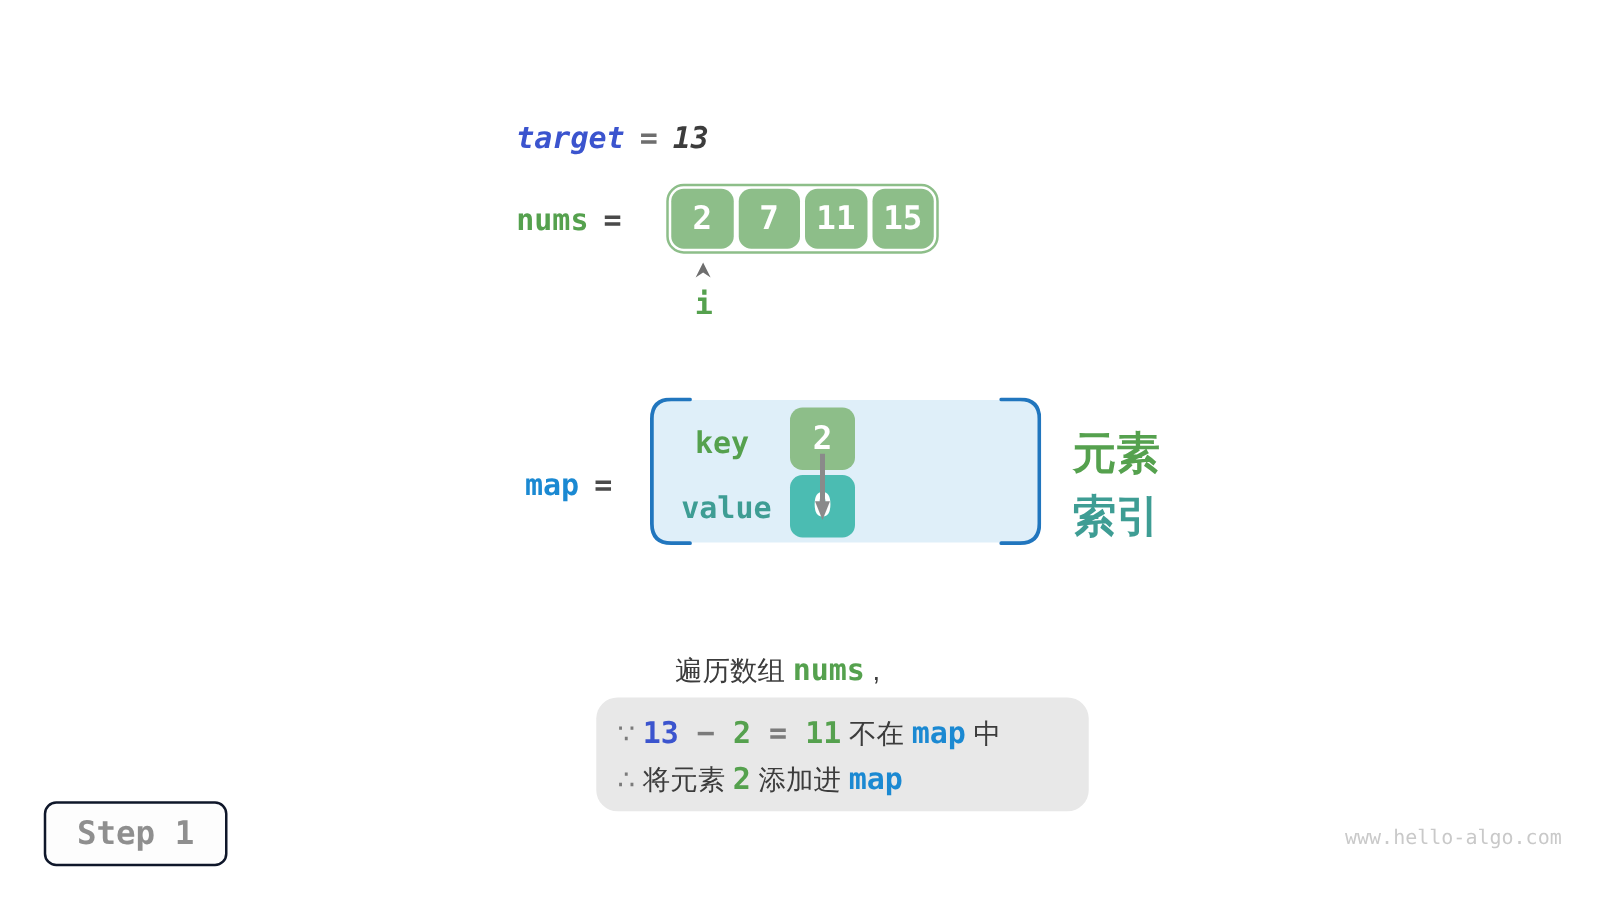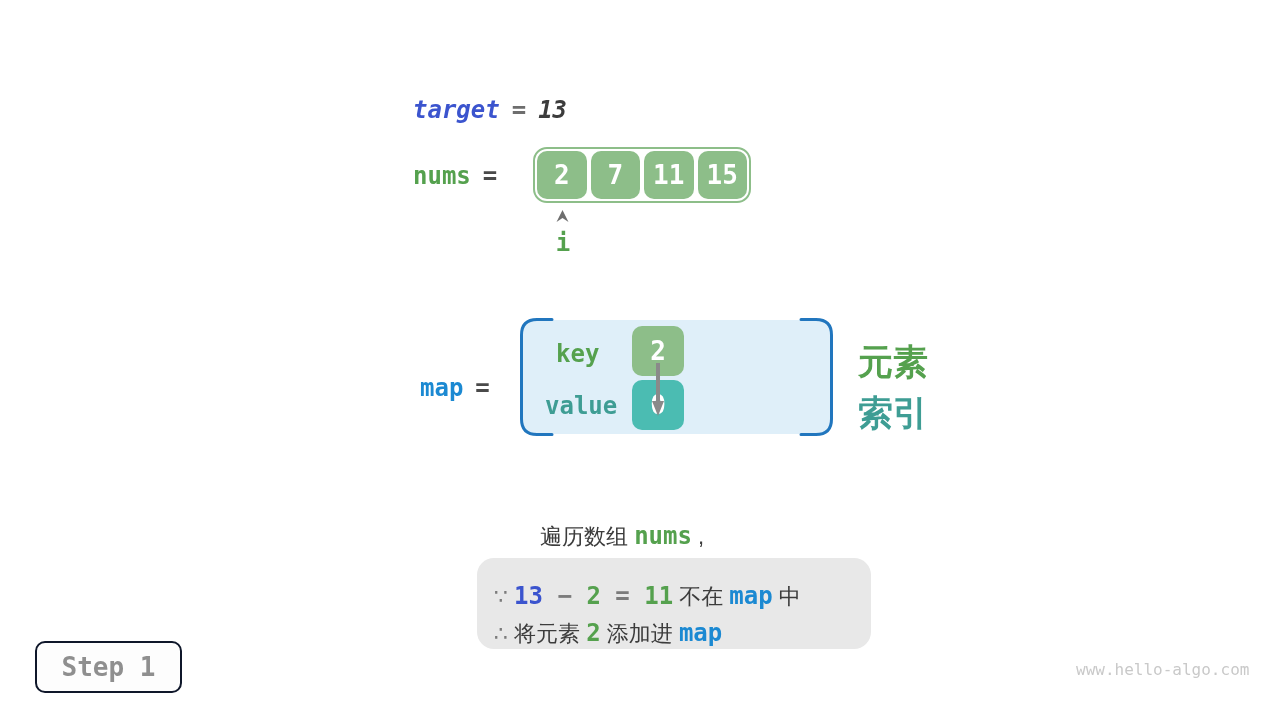--- a/index.html
+++ b/index.html
@@ -43,21 +43,21 @@
     display:flex;align-items:center;justify-content:center;
     font-family:"DejaVu Sans Mono","Liberation Mono",monospace;font-size:26px;font-weight:700;}
   .kv-green{background:#8DBE89;}
   .kv-teal{background:#4BBCB2;}
 
   .cjk-label{font-size:35px;font-weight:700;}
 
   
   .caption{left:492px;top:522px;font-size:22px;white-space:nowrap;margin-left:48px;}
   .note-box{left:477px;top:558px;width:394px;height:91px;background:#E8E8E8;
-            border-radius:17px;box-sizing:border-box;padding:20px 0 0 17px;}
+            border-radius:17px;box-sizing:border-box;padding:10px 0 0 17px;}
   .note-line{line-height:37px;font-size:22px;white-space:nowrap;}
   .p-code{font-family:"DejaVu Sans Mono","Liberation Mono",monospace;font-weight:700;font-size:24px;}
   .p-dark{color:#3C3C3C;}
   .p-gray{color:#7B7B7B;}
   .p-royal{color:#3B54CE;}
   .p-azure{color:#1B89D2;}
   .p-green{color:#55A14E;}
 
   
   .step-badge{left:35px;top:641px;width:147px;height:52px;box-sizing:border-box;

